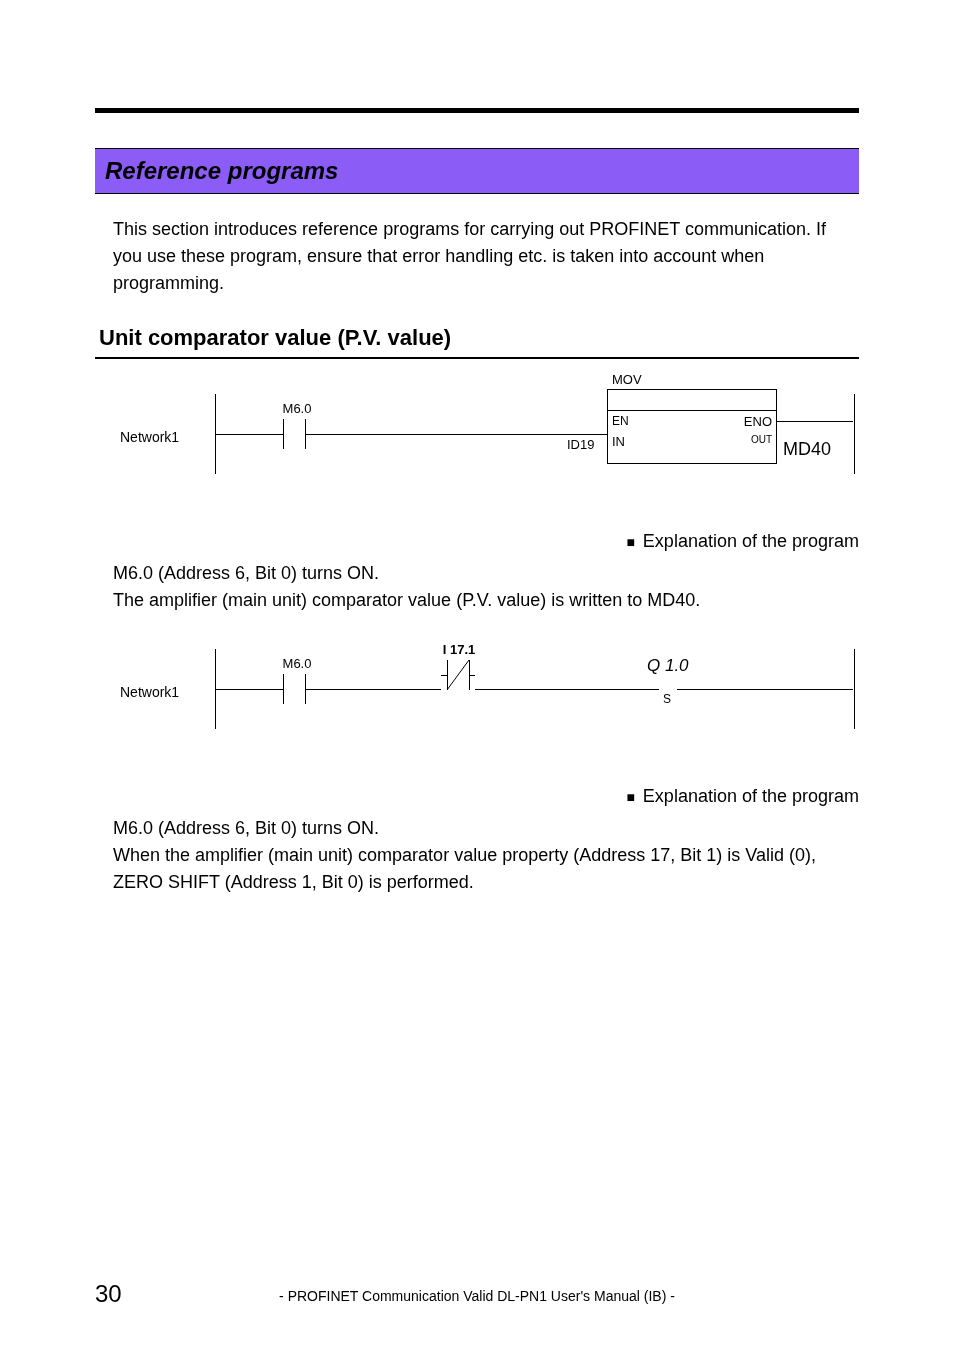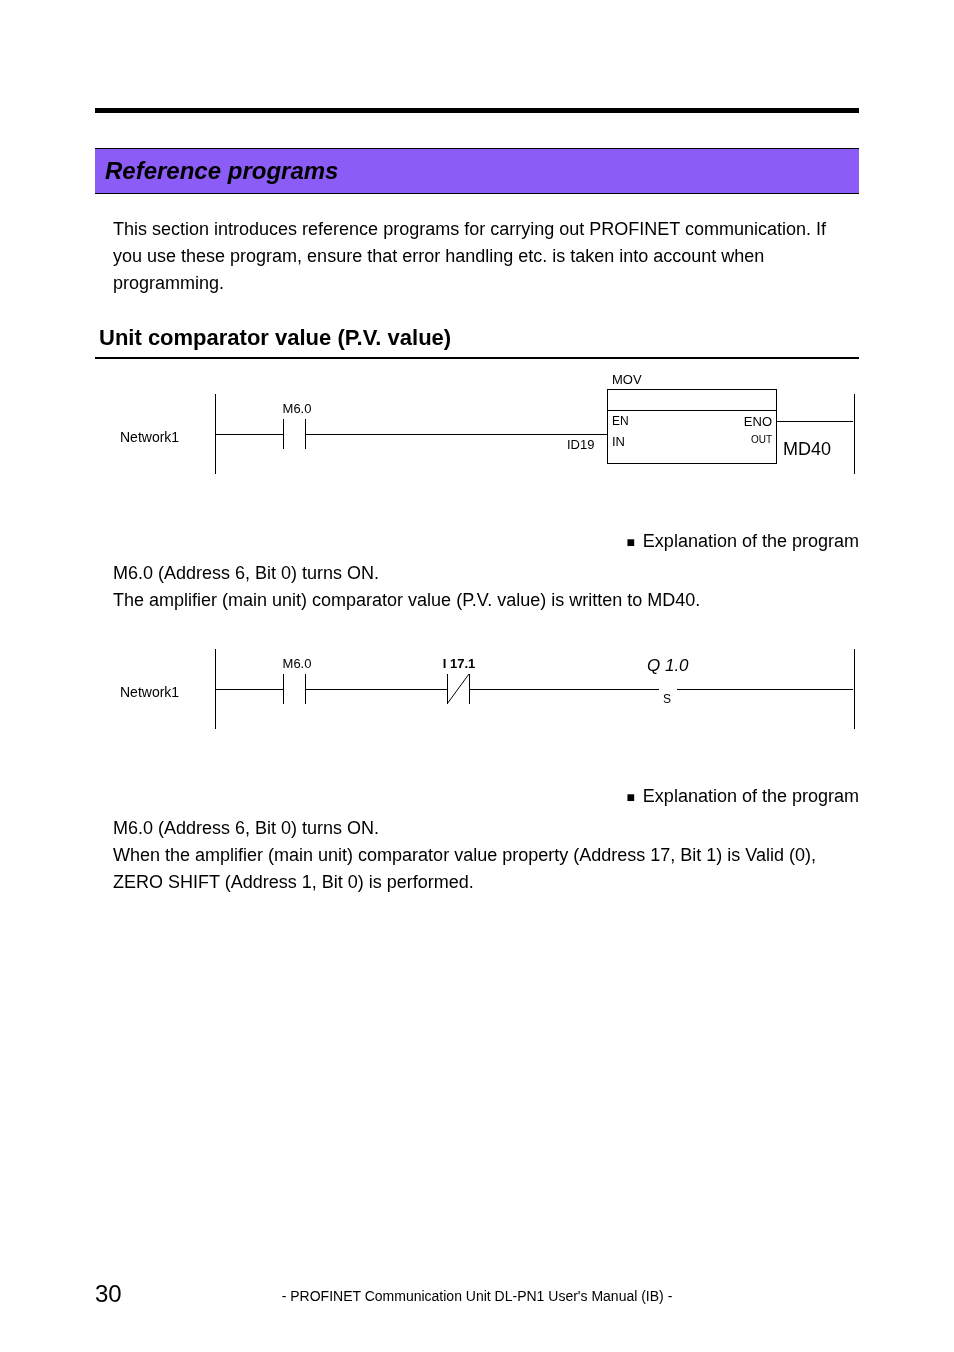--- a/index.html
+++ b/index.html
@@ -93,21 +93,21 @@
   
   .d2-wire1 { position:absolute; top:55px; left:120px; width:62px; height:1px; background:#000; }
   .d2-contact { position:absolute; top:40px; left:182px; width:34px; height:30px; }
   .d2-contact .lbl { position:absolute; top:-18px; left:0; font-size:13px; width:40px; text-align:center; }
   .d2-contact .v1, .d2-contact .v2 { position:absolute; width:1px; height:30px; background:#000; }
   .d2-contact .v1 { left:6px; }
   .d2-contact .v2 { left:28px; }
   .d2-contact .h1 { position:absolute; top:15px; left:0; width:6px; height:1px; background:#000; }
   .d2-contact .h2 { position:absolute; top:15px; left:28px; width:6px; height:1px; background:#000; }
   .d2-wire2 { position:absolute; top:55px; left:216px; width:130px; height:1px; background:#000; }
-  .d2-nc { position:absolute; top:40px; left:346px; width:34px; height:30px;font-weight:bold; }
+  .d2-nc { position:absolute; top:26px; left:346px; width:34px; height:30px;font-weight:bold; }
   .d2-nc .lbl { position:absolute; top:-18px; left:-4px; font-size:13px; width:44px; text-align:center; }
   .d2-nc .v1, .d2-nc .v2 { position:absolute; width:1px; height:30px; background:#000; }
   .d2-nc .v1 { left:6px; }
   .d2-nc .v2 { left:28px; }
   .d2-nc .h1 { position:absolute; top:15px; left:0; width:6px; height:1px; background:#000; }
   .d2-nc .h2 { position:absolute; top:15px; left:28px; width:6px; height:1px; background:#000; }
   .d2-nc svg { position:absolute; left:6px; top:0; }
   .d2-wire3 { position:absolute; top:55px; left:380px; width:176px; height:1px; background:#000; }
   .d2-coil { position:absolute; top:40px; left:556px; width:34px; height:30px; }
   .d2-coil .lbl { position:absolute; top:-18px; left:-4px; font-size:17px; width:44px; text-align:left;font-style:italic; }
@@ -222,14 +222,14 @@
     </div>
     <div class="d2-wire4"></div>
   </div>
 
   <p class="sq-head"><span class="sq">■</span><span>Explanation of the program</span></p>
   <p class="body-text" style="white-space:pre-line;">M6.0 (Address 6, Bit 0) turns ON.
 When the amplifier (main unit) comparator value property (Address 17, Bit 1) is Valid (0), ZERO SHIFT (Address 1, Bit 0) is performed.</p>
 
 </div>
 
-<div class="footer">- PROFINET Communication Unit DL-PN1 User's Manual (IB) -</div>
+<div class="footer">- PROFINET Communication Valid DL-PN1 User's Manual (IB) -</div>
 <div class="page-num">30</div>
 
 </body></html>

